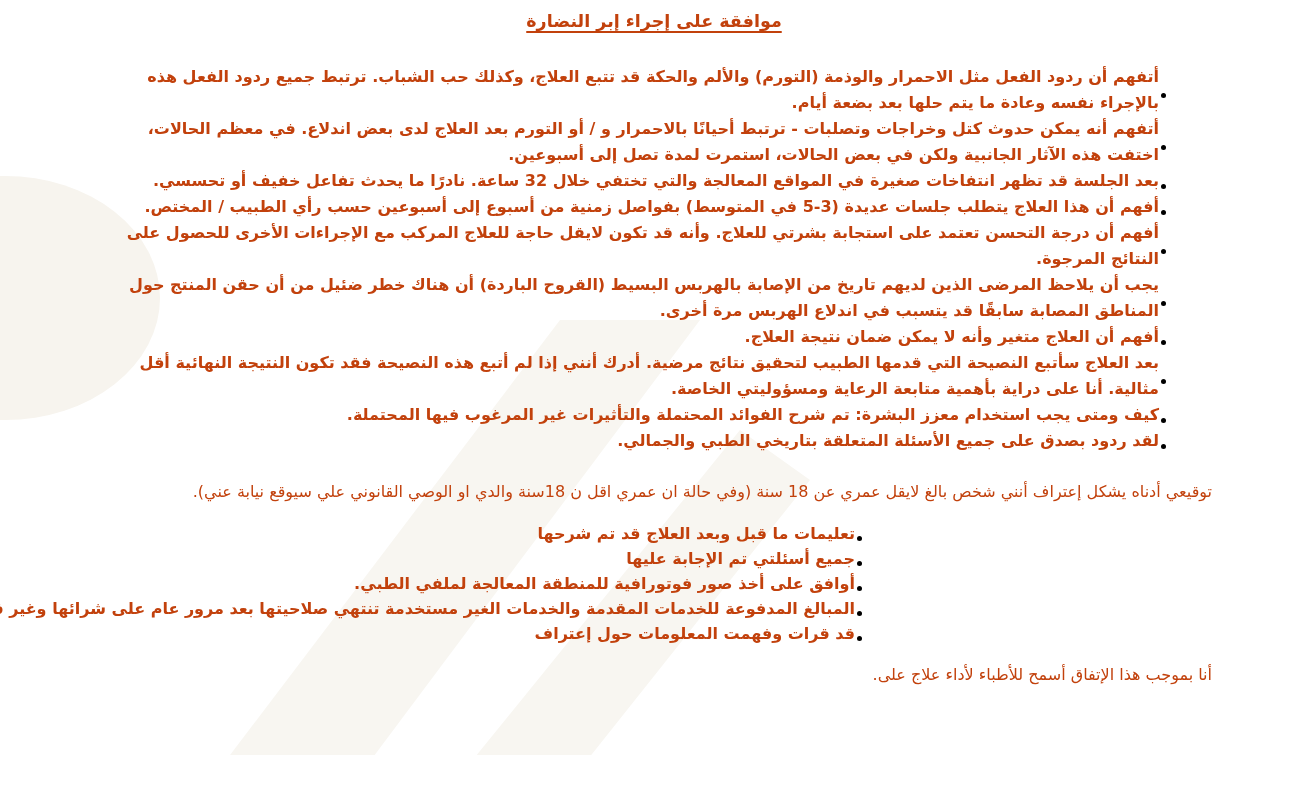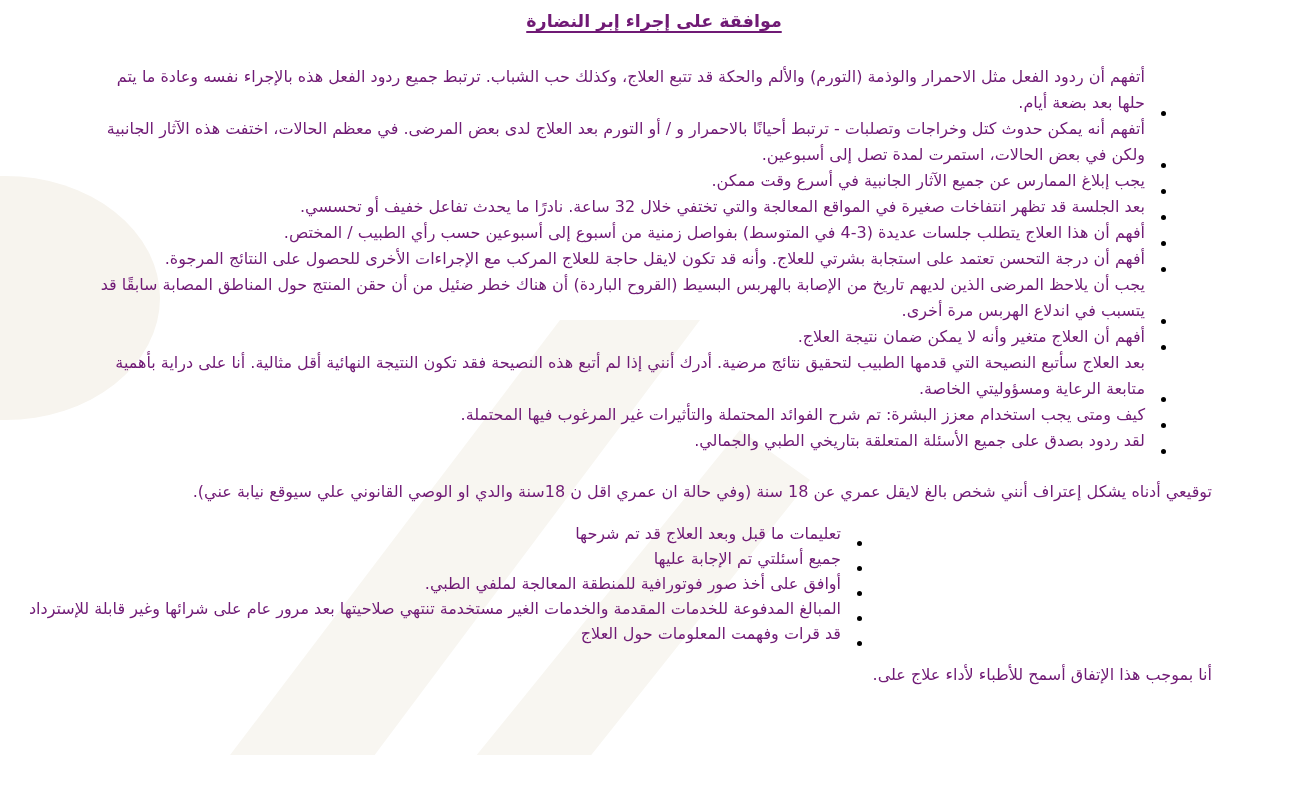--- a/index.html
+++ b/index.html
@@ -7,21 +7,21 @@
     padding: 0;
     background: #ffffff;
   }
   .page {
     position: relative;
     width: 1316px;
     height: 755px;
     overflow: hidden;
     direction: rtl;
     font-family: "DejaVu Sans", "Liberation Sans", sans-serif;
-    color: #701a75;
+    color: #c2410c;
     background: #ffffff;
   }
   .watermark {
     position: absolute;
     inset: 0;
     z-index: 0;
     pointer-events: none;
   }
   .content {
     position: relative;
@@ -37,22 +37,23 @@
     text-underline-offset: 4px;
     text-decoration-thickness: 1.5px;
     margin: 0 0 30px 0;
   }
   .consent-list {
     margin: 0;
     padding: 0 46px 0 0;
   }
   .bullet-item {
     display: flex;
-    align-items: flex-end;
-    gap: 16px;
+    align-items: center;
+    gap: 2px;
+    font-weight: bold;
   }
   .bullet-dot {
     flex: none;
     width: 5px;
     height: 5px;
     border-radius: 50%;
     background: #000000;
     margin-top: 11px;
   }
   .bullet-text {
@@ -100,36 +101,32 @@
 
     <div class="consent-list">
 
         <div class="bullet-item">
           <span class="bullet-dot"></span>
           <span class="bullet-text">أتفهم أن ردود الفعل مثل الاحمرار والوذمة (التورم) والألم والحكة قد تتبع العلاج، وكذلك حب الشباب. ترتبط جميع ردود الفعل هذه بالإجراء نفسه وعادة ما يتم حلها بعد بضعة أيام.</span>
         </div>
 
         <div class="bullet-item">
           <span class="bullet-dot"></span>
-          <span class="bullet-text">أتفهم أنه يمكن حدوث كتل وخراجات وتصلبات - ترتبط أحيانًا بالاحمرار و / أو التورم بعد العلاج لدى بعض المرضى. في معظم الحالات، اختفت هذه الآثار الجانبية ولكن في بعض الحالات، استمرت لمدة تصل إلى أسبوعين.</span>
+          <span class="bullet-text">أتفهم أنه يمكن حدوث كتل وخراجات وتصلبات - ترتبط أحيانًا بالاحمرار و / أو التورم بعد العلاج لدى بعض اندلاع. في معظم الحالات، اختفت هذه الآثار الجانبية ولكن في بعض الحالات، استمرت لمدة تصل إلى أسبوعين.</span>
         </div>
 
-        <div class="bullet-item">
-          <span class="bullet-dot"></span>
-          <span class="bullet-text">يجب إبلاغ الممارس عن جميع الآثار الجانبية في أسرع وقت ممكن.</span>
-        </div>
 
         <div class="bullet-item">
           <span class="bullet-dot"></span>
           <span class="bullet-text">بعد الجلسة قد تظهر انتفاخات صغيرة في المواقع المعالجة والتي تختفي خلال 32 ساعة. نادرًا ما يحدث تفاعل خفيف أو تحسسي.</span>
         </div>
 
         <div class="bullet-item">
           <span class="bullet-dot"></span>
-          <span class="bullet-text">أفهم أن هذا العلاج يتطلب جلسات عديدة (3-4 في المتوسط) بفواصل زمنية من أسبوع إلى أسبوعين حسب رأي الطبيب / المختص.</span>
+          <span class="bullet-text">أفهم أن هذا العلاج يتطلب جلسات عديدة (3-5 في المتوسط) بفواصل زمنية من أسبوع إلى أسبوعين حسب رأي الطبيب / المختص.</span>
         </div>
 
         <div class="bullet-item">
           <span class="bullet-dot"></span>
           <span class="bullet-text">أفهم أن درجة التحسن تعتمد على استجابة بشرتي للعلاج. وأنه قد تكون لايقل حاجة للعلاج المركب مع الإجراءات الأخرى للحصول على النتائج المرجوة.</span>
         </div>
 
         <div class="bullet-item">
           <span class="bullet-dot"></span>
           <span class="bullet-text">يجب أن يلاحظ المرضى الذين لديهم تاريخ من الإصابة بالهربس البسيط (القروح الباردة) أن هناك خطر ضئيل من أن حقن المنتج حول المناطق المصابة سابقًا قد يتسبب في اندلاع الهربس مرة أخرى.</span>
@@ -176,20 +173,20 @@
           <span class="bullet-text">أوافق على أخذ صور فوتورافية للمنطقة المعالجة لملفي الطبي.</span>
         </div>
 
         <div class="bullet-item">
           <span class="bullet-dot"></span>
           <span class="bullet-text">المبالغ المدفوعة للخدمات المقدمة والخدمات الغير مستخدمة تنتهي صلاحيتها بعد مرور عام على شرائها وغير قابلة للإسترداد</span>
         </div>
 
         <div class="bullet-item">
           <span class="bullet-dot"></span>
-          <span class="bullet-text">قد قرات وفهمت المعلومات حول العلاج</span>
+          <span class="bullet-text">قد قرات وفهمت المعلومات حول إعتراف</span>
         </div>
       </div>
 
     <p class="closing-line">أنا بموجب هذا الإتفاق أسمح للأطباء لأداء علاج على.</p>
 
   </div>
 </div>
 
 </body></html>

